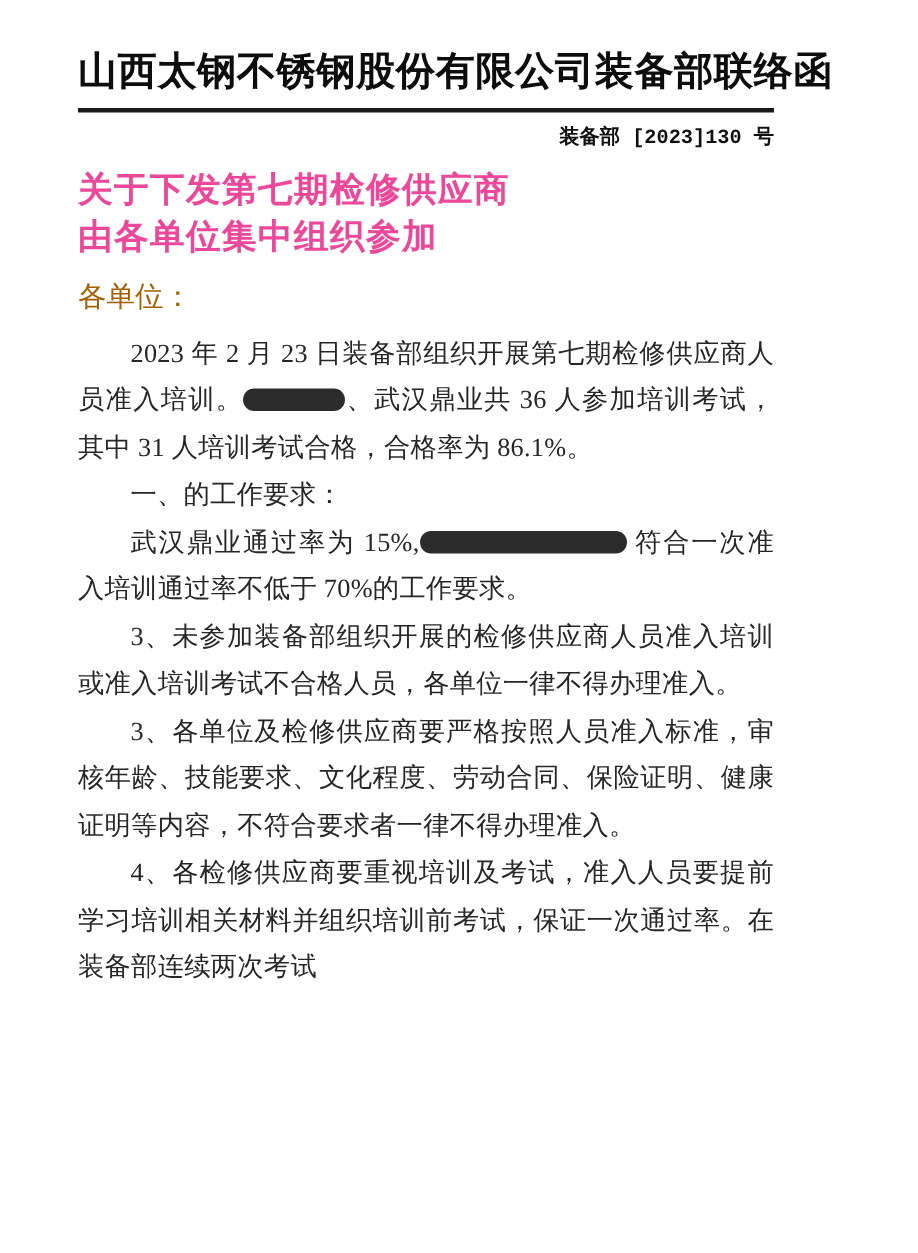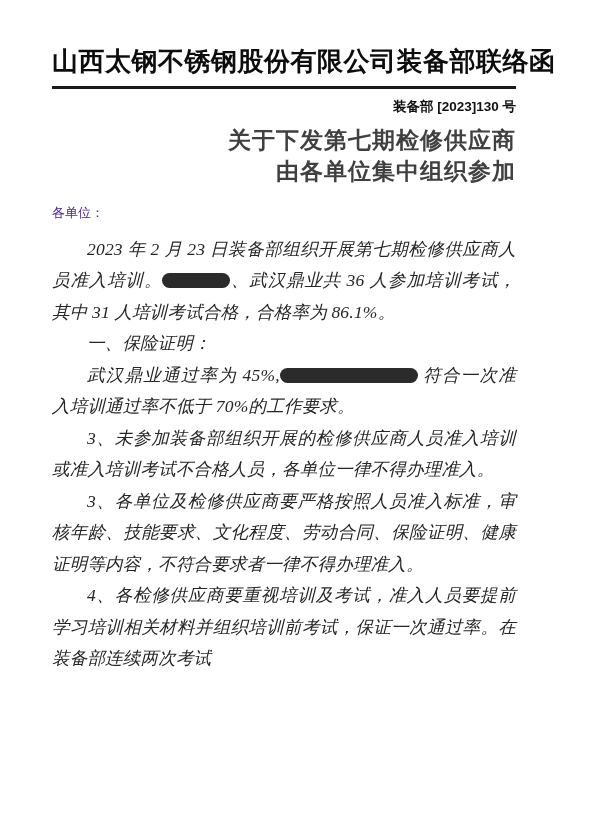--- a/index.html
+++ b/index.html
@@ -6,21 +6,21 @@
     margin: 0;
     padding: 0;
     background: #ffffff;
   }
   .page {
     position: relative;
     width: 560px;
     height: 835px;
     box-sizing: border-box;
     background: #ffffff;
-    padding: 36px 44px 0 52px;
+    padding: 22px 44px 0 52px;
     overflow: hidden;
     font-family: "Liberation Serif", "DejaVu Serif", serif;
     color: #222222;
   }
   .org-title {
     margin: 8px 0 0 0;
     text-align: center;
     font-family: "Liberation Serif", "DejaVu Serif", serif;
     font-weight: 700;
     font-size: 26px;
@@ -30,58 +30,57 @@
     white-space: nowrap;
   }
   .header-rule {
     margin-top: 6px;
     height: 2.5px;
     background: #1a1a1a;
   }
   .doc-number {
     margin-top: 9px;
     text-align: right;
-    font-family: Liberation Sans, sans-serif;
+    font-family: Liberation Mono, monospace;
     font-weight: 700;
     font-size: 13.5px;
     line-height: 17px;
     color: #111111;
   }
   .doc-title {
     margin: 10px 0 0 0;
-    text-align: right;
+    text-align: left;
     font-family: "Liberation Sans", "DejaVu Sans", sans-serif;
     font-weight: 800;
     font-size: 23px;
     line-height: 31px;
-    color: #404040;
+    color: #ec4899;
   }
   .doc-title .title-line {
     display: block;
     letter-spacing: 1px;
   }
   .salutation {
     margin-top: 12px;
-    font-size: 13px;
+    font-size: 19px;
     line-height: 28px;
-    color: #4c1d95;
+    color: #a16207;
   }
   .body-text {
     margin-top: 7px;
   }
   .body-text p {
     margin: 0;
     text-indent: 2em;
     font-size: 17.5px;
     line-height: 31.5px;
     text-align: justify;
     text-justify: inter-ideograph;
     letter-spacing: 0.2px;
     color: #262626;
-    font-style: italic;
   }
   .redaction {
     display: inline-block;
     height: 15px;
     border-radius: 8px;
     vertical-align: -2px;
     text-indent: 0;
   }
 </style>
 </head>
@@ -97,20 +96,20 @@
 
   <h2 class="doc-title">
     <span class="title-line">关于下发第七期检修供应商</span>
     <span class="title-line">由各单位集中组织参加</span>
   </h2>
 
   <div class="salutation">各单位：</div>
 
   <div class="body-text" id="paragraphs">
       <p><span>2023 年 2 月 23 日装备部组织开展第七期检修供应商人员准入培训。</span><span class="redaction" style="width: 68px; background: rgb(43, 43, 43);"></span><span>、武汉鼎业共 36 人参加培训考试，其中 31 人培训考试合格，合格率为 86.1%。</span></p>
-      <p><span>一、保险证明：</span></p>
-      <p><span>武汉鼎业通过率为 45%,</span><span class="redaction" style="width: 138px; background: rgb(43, 43, 43);"></span><span> 符合一次准入培训通过率不低于 70%的工作要求。</span></p>
+      <p><span>一、的工作要求：</span></p>
+      <p><span>武汉鼎业通过率为 15%,</span><span class="redaction" style="width: 138px; background: rgb(43, 43, 43);"></span><span> 符合一次准入培训通过率不低于 70%的工作要求。</span></p>
       <p><span>3、未参加装备部组织开展的检修供应商人员准入培训或准入培训考试不合格人员，各单位一律不得办理准入。</span></p>
       <p><span>3、各单位及检修供应商要严格按照人员准入标准，审核年龄、技能要求、文化程度、劳动合同、保险证明、健康证明等内容，不符合要求者一律不得办理准入。</span></p>
       <p><span>4、各检修供应商要重视培训及考试，准入人员要提前学习培训相关材料并组织培训前考试，保证一次通过率。在装备部连续两次考试</span></p>
     </div>
 
 </div>
 
 </body></html>

